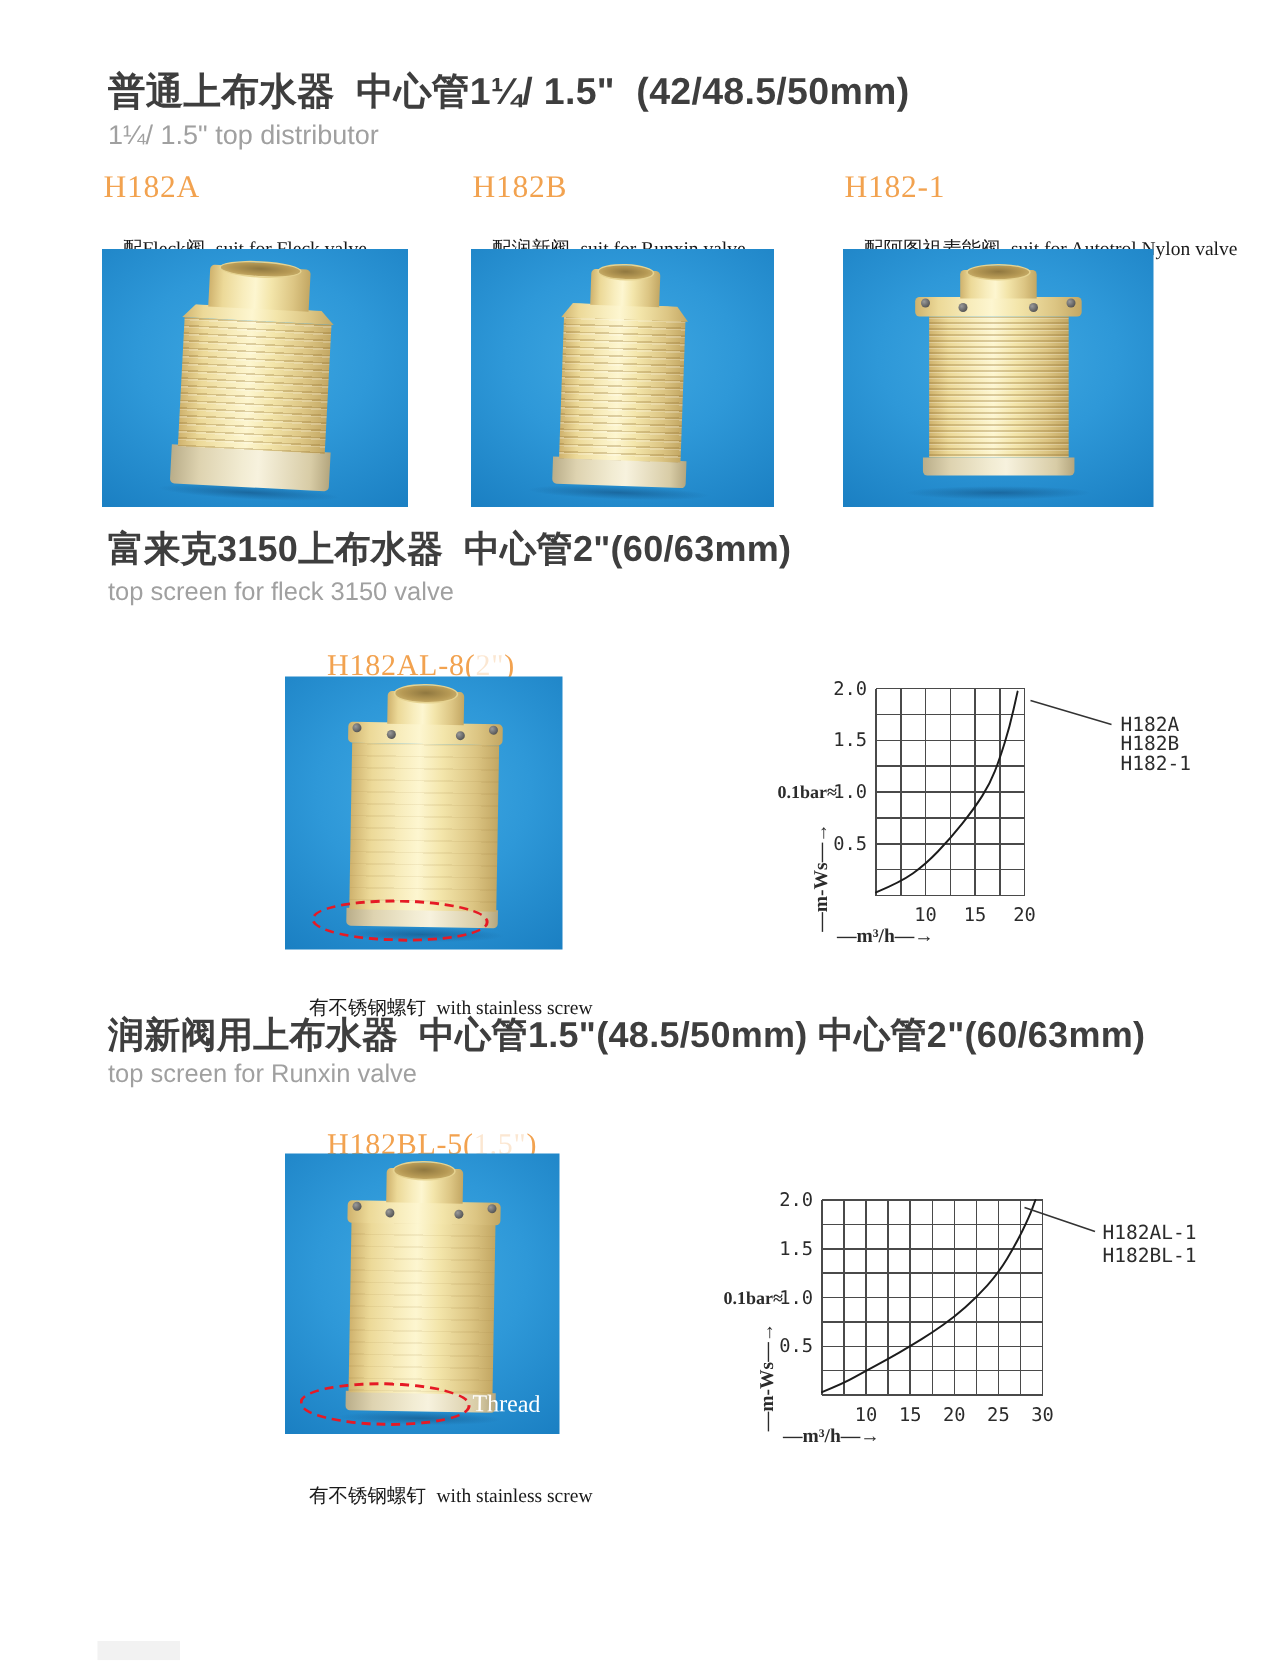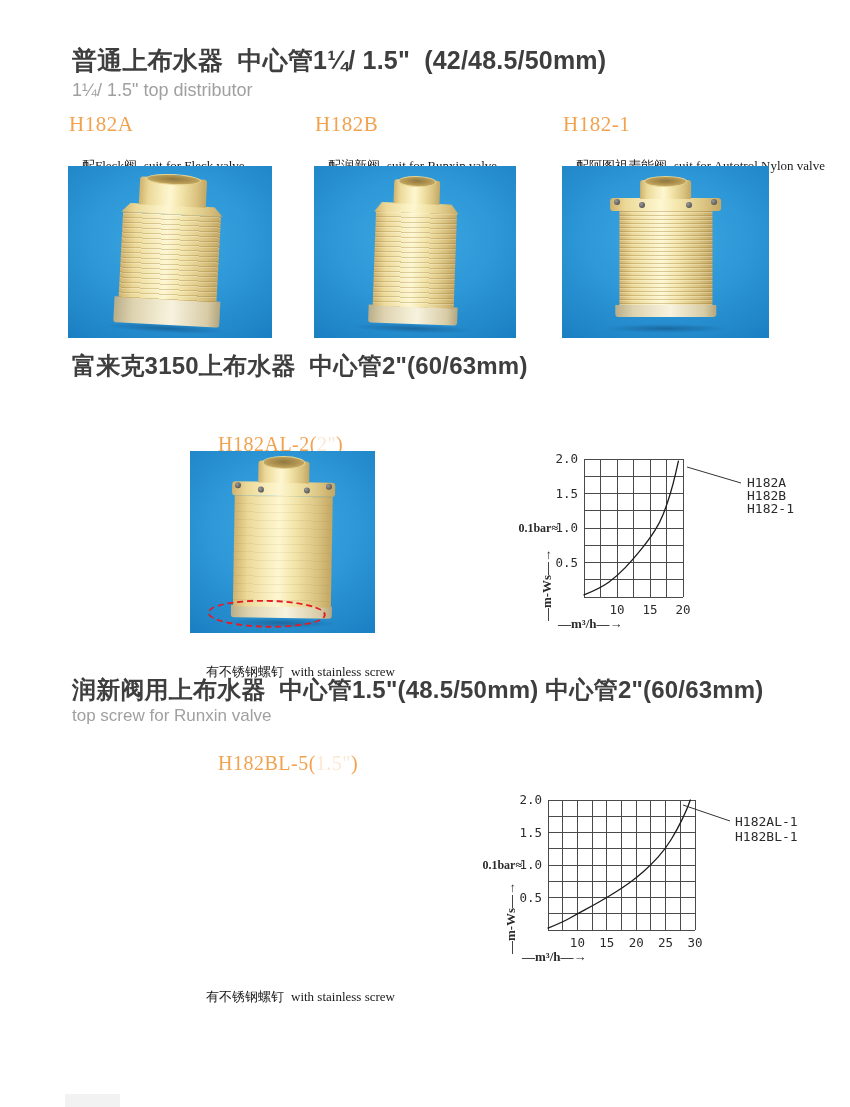--- a/index.html
+++ b/index.html
@@ -117,22 +117,23 @@
       <div class="flange"></div>
       <div class="screw" style="left:25%;top:19%;"></div>
       <div class="screw" style="left:37%;top:21%;"></div>
       <div class="screw" style="left:60%;top:21%;"></div>
       <div class="screw" style="left:72%;top:19%;"></div>
       <div class="neck"></div>
     </div>
   </div>
 
   <div class="abs title" style="left:72px;top:350px;">富来克3150上布水器  中心管2"(60/63mm)</div>
+  <div class="abs subtitle" style="left:72px;top:385px;font-size:17px;">top screen for fleck 3150 valve</div>
   <div class="abs pcode" style="left:196px;top:410px;font-size:20px;">
-    <span>H182AL-2(</span><span class="faint">2"</span><span>)</span>
+    <span>H182AL-8(</span><span class="faint">2"</span><span>)</span>
   </div>
 
   <div class="photo photoL" style="left:190px;top:451px;width:185px;height:182px;">
     <div class="cyl tiltL">
       <div class="shadow"></div>
       <div class="base"></div>
       <div class="tube ribsoft"></div>
       <div class="flange"></div>
       <div class="screw" style="left:24%;top:17.5%;"></div>
       <div class="screw" style="left:36%;top:20%;"></div>
@@ -174,25 +175,40 @@
         <text x="58" y="181" fill="#2b2b2b" font-family="&quot;Liberation Serif&quot;,serif" font-size="13" text-anchor="start" font-weight="bold">—m³/h—→</text>
         <text x="51" y="138" fill="#2b2b2b" font-family="&quot;Liberation Serif&quot;,serif" font-size="13" text-anchor="middle" font-weight="bold" transform="rotate(-90 51 138)">—m-Ws—→</text>
         <path d="M84 147.93 Q100.5 141.03 108.75 135.16500000000002 Q117 129.3 125.25 120.67500000000001 Q133.5 112.05 141.75 101.69999999999999 Q150 91.35 154.95 83.41499999999999 Q159.9 75.47999999999999 163.2 67.19999999999999 Q166.5 58.919999999999995 169.8 48.225 Q173.10000000000002 37.53000000000001 175.74 25.800000000000004 L178.38 14.070000000000002" fill="none" stroke="#1c1c1c" stroke-width="1.3" stroke-linecap="round"></path>
         <line x1="187" y1="20" x2="241" y2="36" stroke="#333" stroke-width="1"></line>
         <text x="247" y="40" fill="#2b2b2b" font-family="&quot;DejaVu Sans Mono&quot;,monospace" font-size="13" text-anchor="start" font-weight="normal">H182A</text>
         <text x="247" y="53" fill="#2b2b2b" font-family="&quot;DejaVu Sans Mono&quot;,monospace" font-size="13" text-anchor="start" font-weight="normal">H182B</text>
         <text x="247" y="66" fill="#2b2b2b" font-family="&quot;DejaVu Sans Mono&quot;,monospace" font-size="13" text-anchor="start" font-weight="normal">H182-1</text>
       </svg></div>
 
   <div class="abs title" style="left:72px;top:674px;">润新阀用上布水器  中心管1.5"(48.5/50mm) 中心管2"(60/63mm)</div>
-  <div class="abs subtitle" style="left:72px;top:706px;font-size:17px;">top screw for Runxin valve</div>
+  <div class="abs subtitle" style="left:72px;top:706px;font-size:17px;">top screen for Runxin valve</div>
   <div class="abs pcode" style="left:196px;top:729px;font-size:20px;">
     <span>H182BL-5(</span><span class="faint">1.5"</span><span>)</span>
   </div>
 
+  <div class="photo photoL" style="left:190px;top:769px;width:183px;height:187px;">
+    <div class="cyl tiltL">
+      <div class="shadow"></div>
+      <div class="base"></div>
+      <div class="tube ribsoft"></div>
+      <div class="flange"></div>
+      <div class="screw" style="left:24%;top:17.5%;"></div>
+      <div class="screw" style="left:36%;top:20%;"></div>
+      <div class="screw" style="left:61%;top:20%;"></div>
+      <div class="screw" style="left:73%;top:17.5%;"></div>
+      <div class="neck"></div>
+      <div class="thread-ellipse" style="left:6%;width:60%;top:82%;height:13%;"></div>
+      <div class="thread-label" style="left:69%;top:84.5%;">Thread</div>
+    </div>
+  </div>
   <div class="abs pcap" style="left:193px;top:972px;">
     <span>有不锈钢螺钉</span><span class="en">with stainless screw</span>
   </div>
 
   <div id="chart-2" class="chart" style="left:478px;top:788px;width:372px;height:190px;"><svg width="372" height="190" viewBox="0 0 372 190">
         <line x1="70" y1="12" x2="70" y2="142" stroke="#4a4a4a" stroke-width="1" shape-rendering="crispEdges"></line>
         <line x1="84.7" y1="12" x2="84.7" y2="142" stroke="#4a4a4a" stroke-width="1" shape-rendering="crispEdges"></line>
         <line x1="99.4" y1="12" x2="99.4" y2="142" stroke="#4a4a4a" stroke-width="1" shape-rendering="crispEdges"></line>
         <line x1="114.1" y1="12" x2="114.1" y2="142" stroke="#4a4a4a" stroke-width="1" shape-rendering="crispEdges"></line>
         <line x1="128.8" y1="12" x2="128.8" y2="142" stroke="#4a4a4a" stroke-width="1" shape-rendering="crispEdges"></line>

